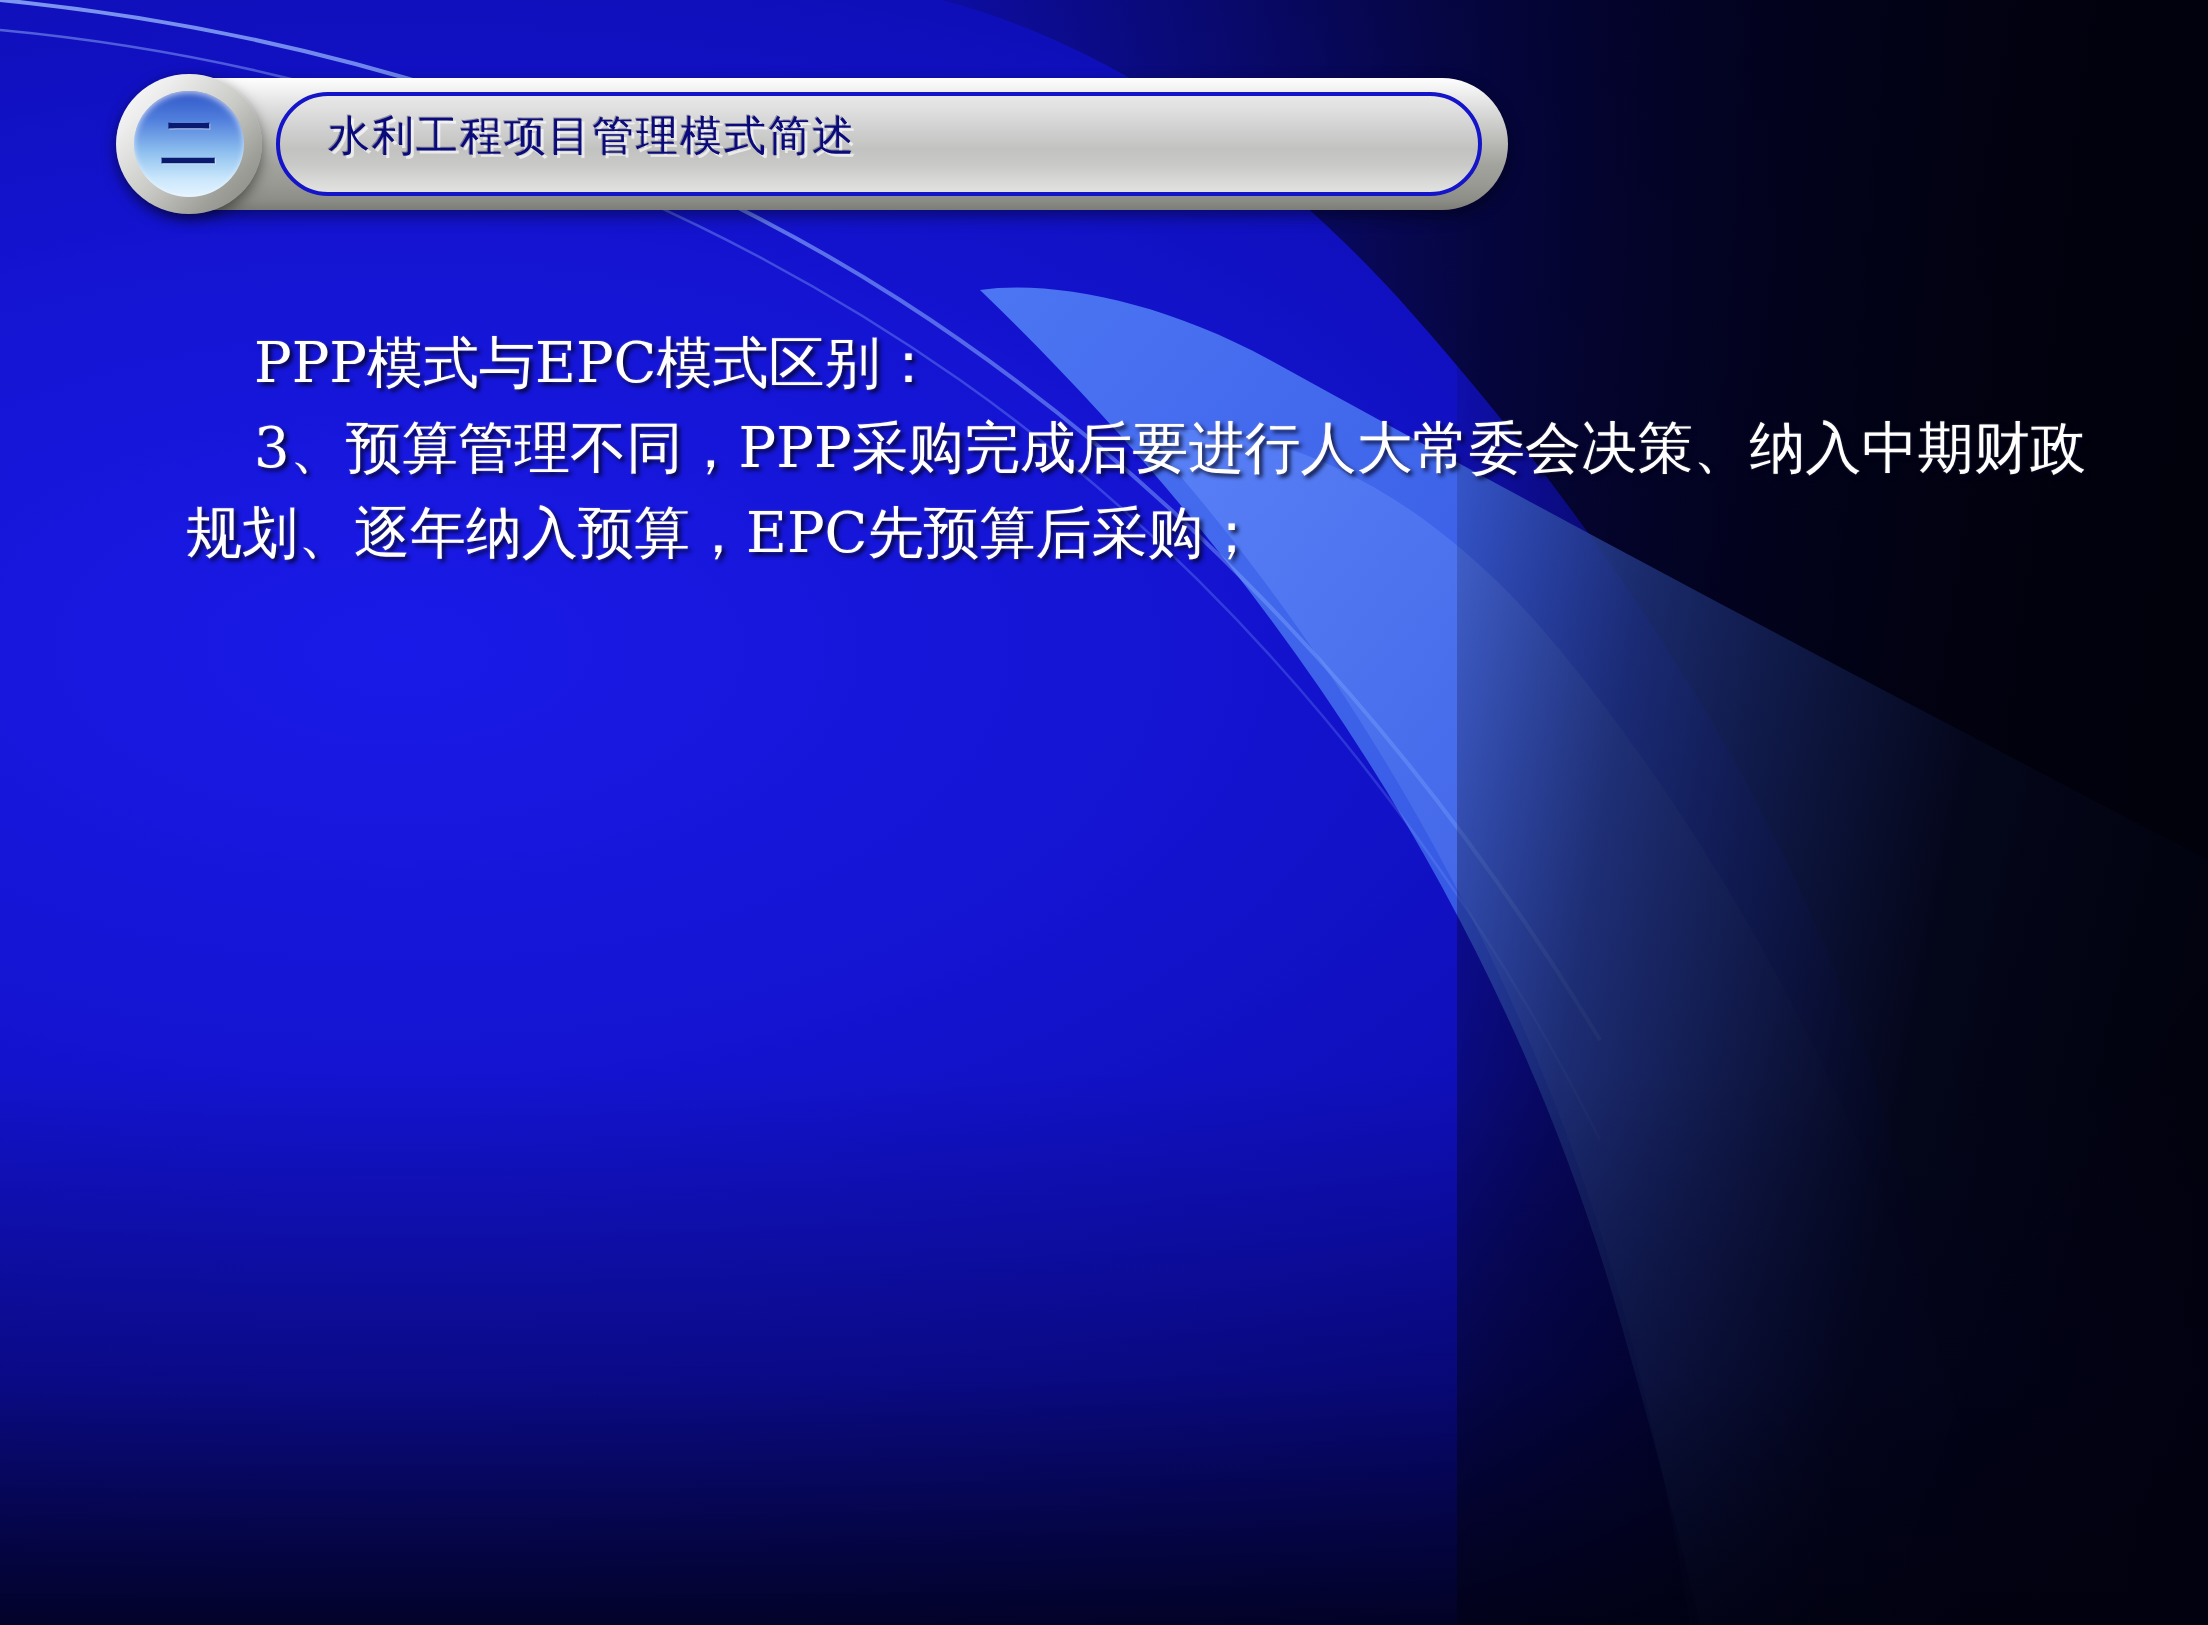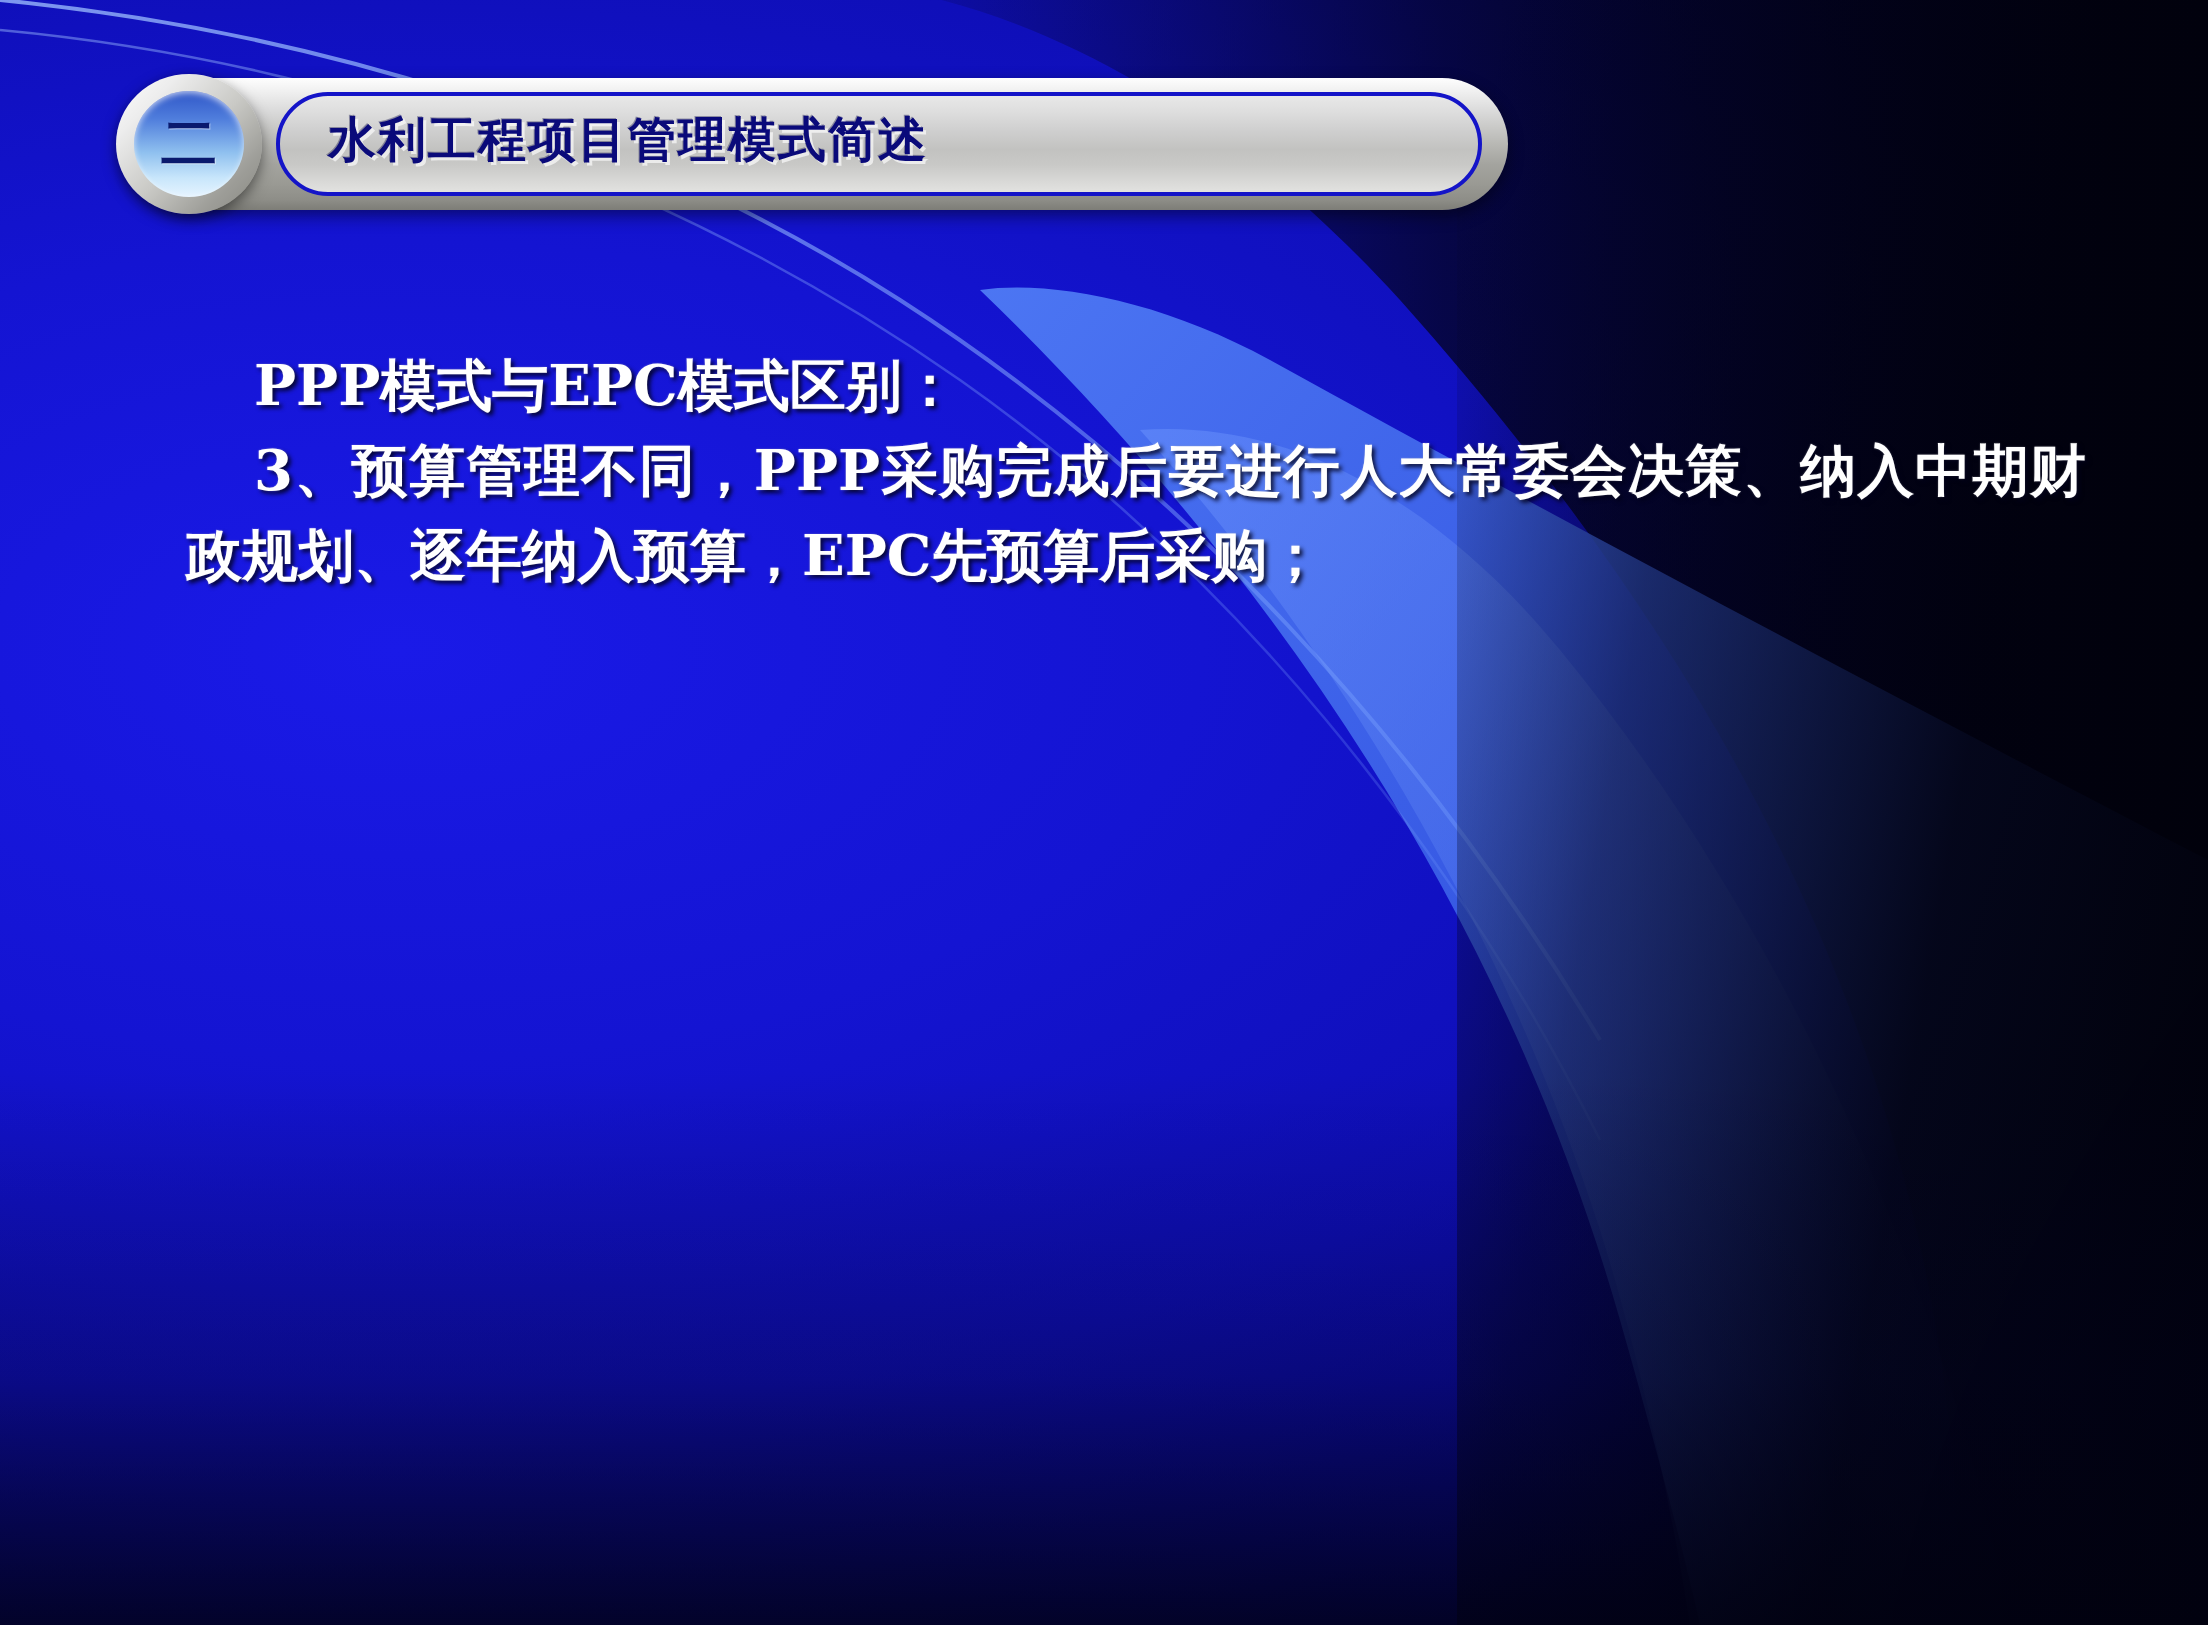--- a/index.html
+++ b/index.html
@@ -74,22 +74,22 @@
     background: linear-gradient(to bottom,
         #e8e8e8 0%, #dedede 16%, #cfcfcf 36%, #c2c2c0 56%,
         #c9c9c7 72%, #d6d6d4 86%, #e2e2e0 100%);
     box-sizing: border-box;
   }
   .banner-title {
     position: absolute;
     left: 200px;
     top: 30px;
     font-family: "DejaVu Sans", "Liberation Sans", sans-serif;
-    font-weight: bold;
-    font-size: 48px;
+    font-weight: normal;
+    font-size: 42px;
     letter-spacing: 2px;
     color: #0a0a7a;
     text-shadow: 3px 3px 0 rgba(255,255,255,0.65), -1px -1px 0 rgba(0,0,60,0.35);
     white-space: nowrap;
     z-index: 4;
   }
   .badge {
     position: absolute;
     left: -12px;
     top: -4px;
@@ -122,24 +122,24 @@
     font-weight: bold;
     font-size: 56px;
     color: #0a1a6e;
     text-shadow: 1px 1px 0 rgba(255,255,255,0.5);
   }
 
   
   .body-text {
     position: absolute;
     left: 186px;
-    top: 343px;
+    top: 320px;
     width: 1900px;
     font-family: "DejaVu Serif", "Liberation Serif", serif;
-    font-weight: bold;
+    font-weight: normal;
     font-size: 56px;
     line-height: 85px;
     color: #ffffff;
     text-shadow: 3px 3px 4px rgba(0,0,25,0.85), 0 0 2px rgba(255,255,255,0.4);
     letter-spacing: 0px;
   }
   .para {
     margin: 0 0 0 0;
     text-indent: 68px;
     text-align: justify;

